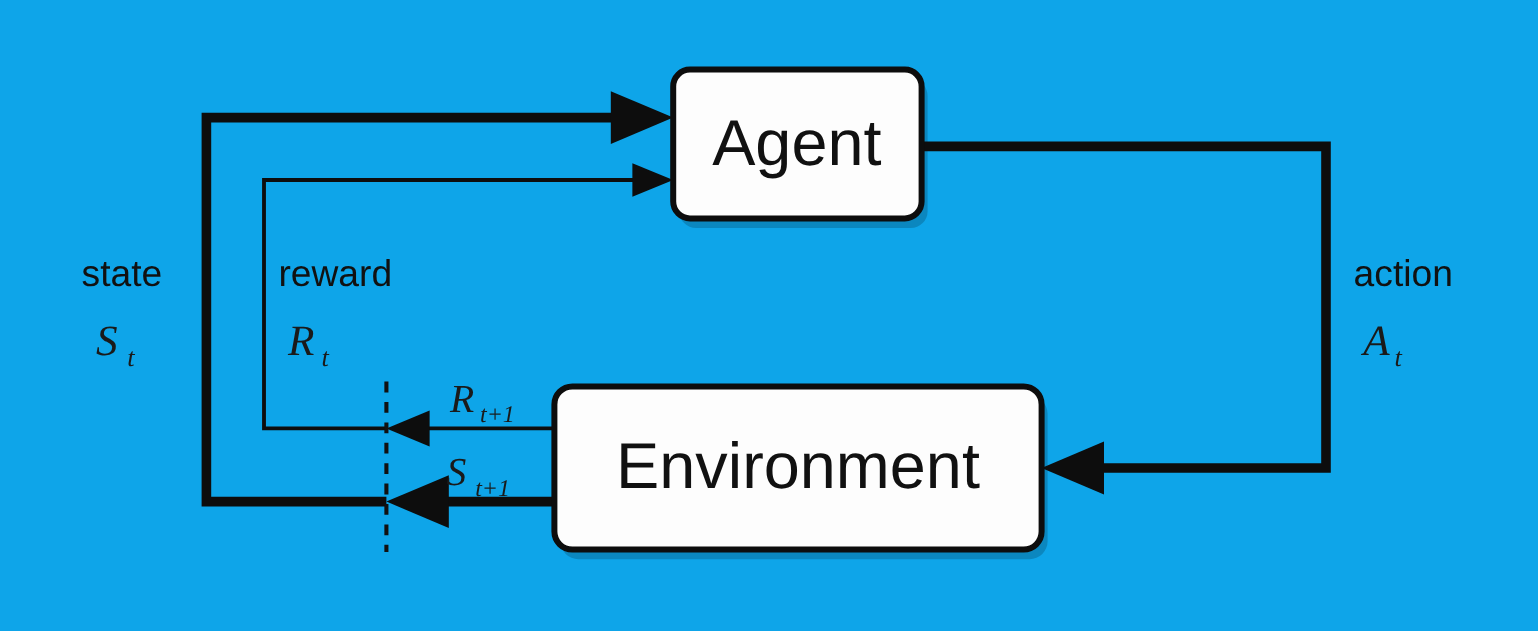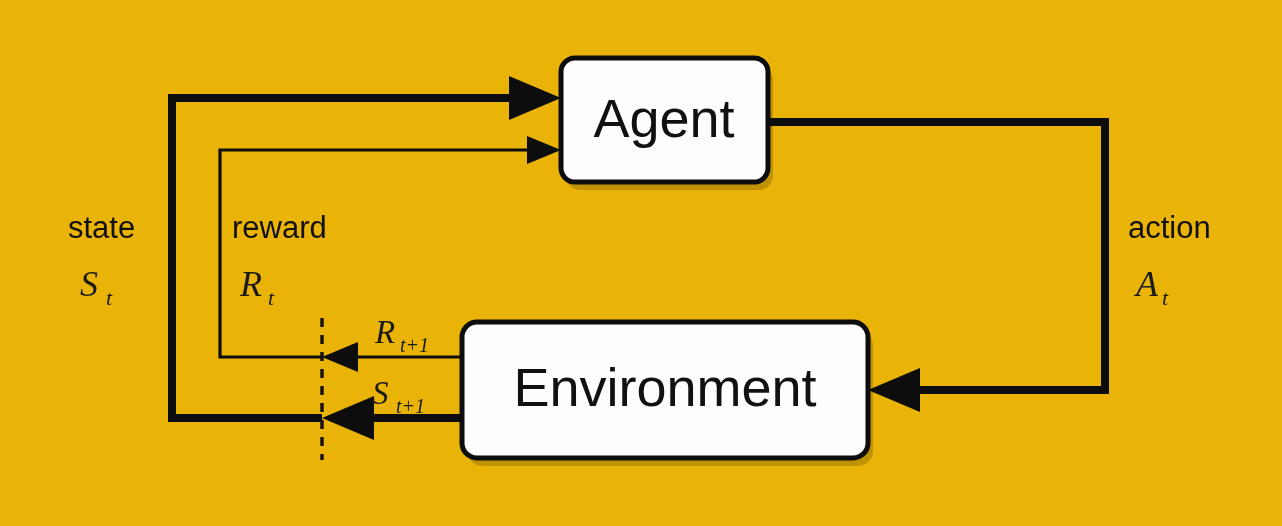--- a/index.html
+++ b/index.html
@@ -4,21 +4,21 @@
 <style>
   html, body {
     margin: 0;
     padding: 0;
     background: #ffffff;
   }
   #canvas {
     position: relative;
     width: 1282px;
     height: 526px;
-    background: #eab308;
+    background: #0ea5e9;
     overflow: hidden;
     font-family: "Liberation Sans", sans-serif;
   }
   #diagram-svg {
     position: absolute;
     top: 0;
     left: 0;
     width: 1282px;
     height: 526px;
   }

